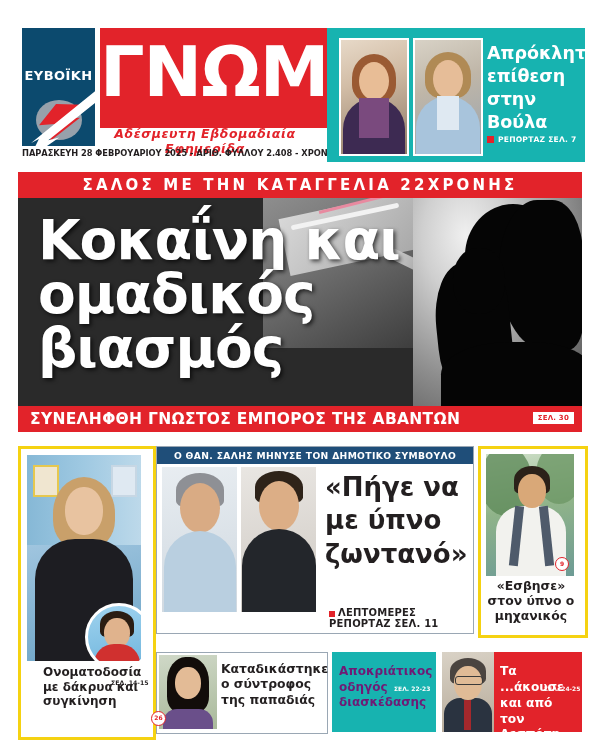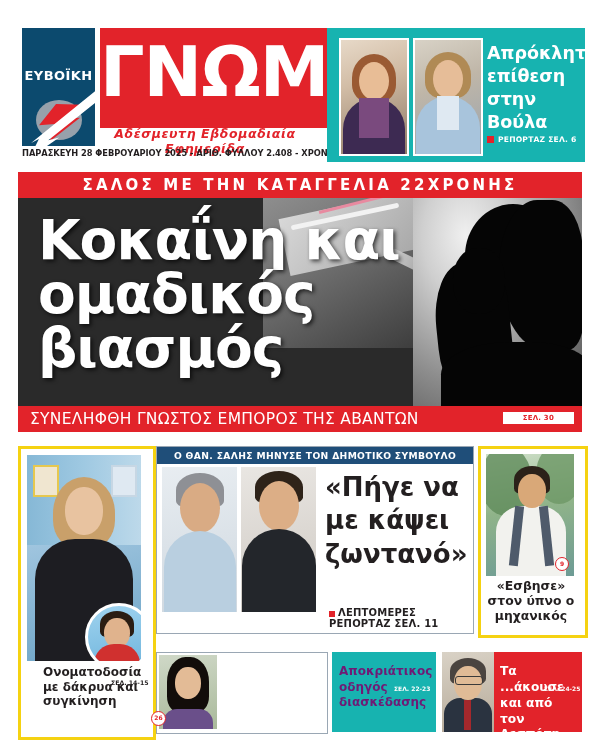--- a/index.html
+++ b/index.html
@@ -79,23 +79,23 @@
   .sil-torso{position:absolute;left:28px;top:150px;width:150px;height:70px;border-radius:46% 40% 0 0;
     background:#050505;}
   .sil-hand{position:absolute;left:40px;top:56px;width:52px;height:66px;border-radius:46%;
     background:#050505;}
   .lead-title{position:absolute;left:20px;top:30px;width:420px;color:#ffffff;font-weight:bold;
     line-height:0.98;text-shadow:2px 2px 4px rgba(0,0,0,.7);}
   .lead-l1{font-size:55px;display:block;letter-spacing:-1px;margin-top:12px;}
   .lead-l2{font-size:55px;display:block;letter-spacing:-1px;}
   .lead-foot{position:absolute;left:0;bottom:0;width:564px;height:26px;background:#e2232a;}
   .lead-foot span.txt{position:absolute;left:12px;top:0;line-height:26px;color:#ffffff;
-    font-size:15.5px;font-weight:normal;letter-spacing:.3px;}
+    font-size:15.5px;font-weight:bold;letter-spacing:.3px;}
   .lead-foot .pref{position:absolute;right:8px;top:6px;background:#ffffff;color:#e2232a;
-    font-size:7px;font-weight:bold;padding:2px 20px;letter-spacing:.2px;}
+    font-size:7px;font-weight:bold;padding:2px 5px;letter-spacing:.2px;}
 
   
   .leftbox{position:absolute;left:18px;top:446px;width:132px;height:288px;
     border:3px solid #f5d211;background:#ffffff;}
   .lb-photo{position:absolute;left:6px;top:6px;width:114px;height:206px;overflow:hidden;
     background:linear-gradient(165deg,#cfe2ef 0%,#9ec4de 40%,#6ba3c6 100%);}
   .lb-wall{position:absolute;left:0;top:0;width:114px;height:90px;
     background:linear-gradient(90deg,#86b8d6 0%,#9fc9e2 50%,#bdd9ea 100%);}
   .lb-frame{position:absolute;top:10px;width:22px;height:28px;background:#f0e6d0;border:2px solid #e6c84f;}
   .lb-frame.f1{left:6px;} .lb-frame.f2{left:84px;background:#dfe9f2;border-color:#c7d7e4;}
@@ -206,21 +206,21 @@
     </div>
     <div class="tr-photo p2">
       <div class="ph-bg2"></div>
       <div class="hair" style="top:12px;width:46px;height:46px;border-radius:50% 50% 34% 34%;background:#b08a55;"></div>
       <div class="face" style="top:20px;width:30px;height:38px;background:#e6bd98;"></div>
       <div class="body-sh" style="top:56px;width:64px;height:62px;background:#a8c4dc;"></div>
       <div class="body-sh" style="top:56px;width:22px;height:34px;background:#dfe9f2;border-radius:0;"></div>
     </div>
     <div class="tr-head">Απρόκλητη επίθεση στην Βούλα</div>
     <div class="tr-ref">
-      <span class="tr-sq"></span><span>ΡΕΠΟΡΤΑΖ ΣΕΛ. 6</span>
+      <span class="tr-sq"></span><span>ΡΕΠΟΡΤΑΖ ΣΕΛ. 7</span>
     </div>
   </div>
 
   <div class="lead">
     <div class="lead-kicker">
       <span>ΣΑΛΟΣ ΜΕ ΤΗΝ ΚΑΤΑΓΓΕΛΙΑ 22ΧΡΟΝΗΣ</span>
     </div>
     <div class="lead-photo">
       <div class="drug-table"></div>
       <div class="mirror"></div>
@@ -272,21 +272,21 @@
       <div class="face" style="top:16px;width:40px;height:50px;background:#d9ab84;"></div>
       <div class="body-sh" style="top:64px;width:72px;height:82px;background:#b9cfe0;"></div>
     </div>
     <div class="c-photo m2">
       <div class="m-hair" style="top:4px;width:48px;height:32px;border-radius:50% 50% 18% 18%;background:#2e2319;"></div>
       <div class="face" style="top:14px;width:40px;height:50px;background:#dcae86;"></div>
       <div class="body-sh" style="top:62px;width:74px;height:84px;background:#23262b;"></div>
     </div>
     <div class="c-quote">
       <div>«Πήγε να</div>
-      <div>με κάψει</div>
+      <div>με ύπνο</div>
       <div>ζωντανό»</div>
     </div>
     <div class="c-ref">
       <span class="c-sq"></span><span>ΛΕΠΤΟΜΕΡΕΣ ΡΕΠΟΡΤΑΖ ΣΕΛ. 11</span>
     </div>
   </div>
 
   <div class="rightbox">
     <div class="rb-photo">
       <div class="rb-tree"></div>
@@ -301,20 +301,21 @@
     <div class="rb-text">«Εσβησε» στον ύπνο ο μηχανικός</div>
   </div>
 
   <div class="bb bb2">
     <div class="bb2-photo">
       <div class="bb2-hair"></div>
       <div class="bb2-face"></div>
       <div class="bb2-top"></div>
     </div>
     <div class="bb2-badge">26</div>
+    <div class="bb2-text">Καταδικάστηκε ο σύντροφος της παπαδιάς</div>
   </div>
 
   <div class="bb bb3">
     <div class="bb3-text">Αποκριάτικος οδηγός διασκέδασης</div>
     <div class="bb3-ref">ΣΕΛ. 22-23</div>
   </div>
 
   <div class="bb bb4">
     <div class="bb4-photo">
       <div class="bb4-suit"></div>

